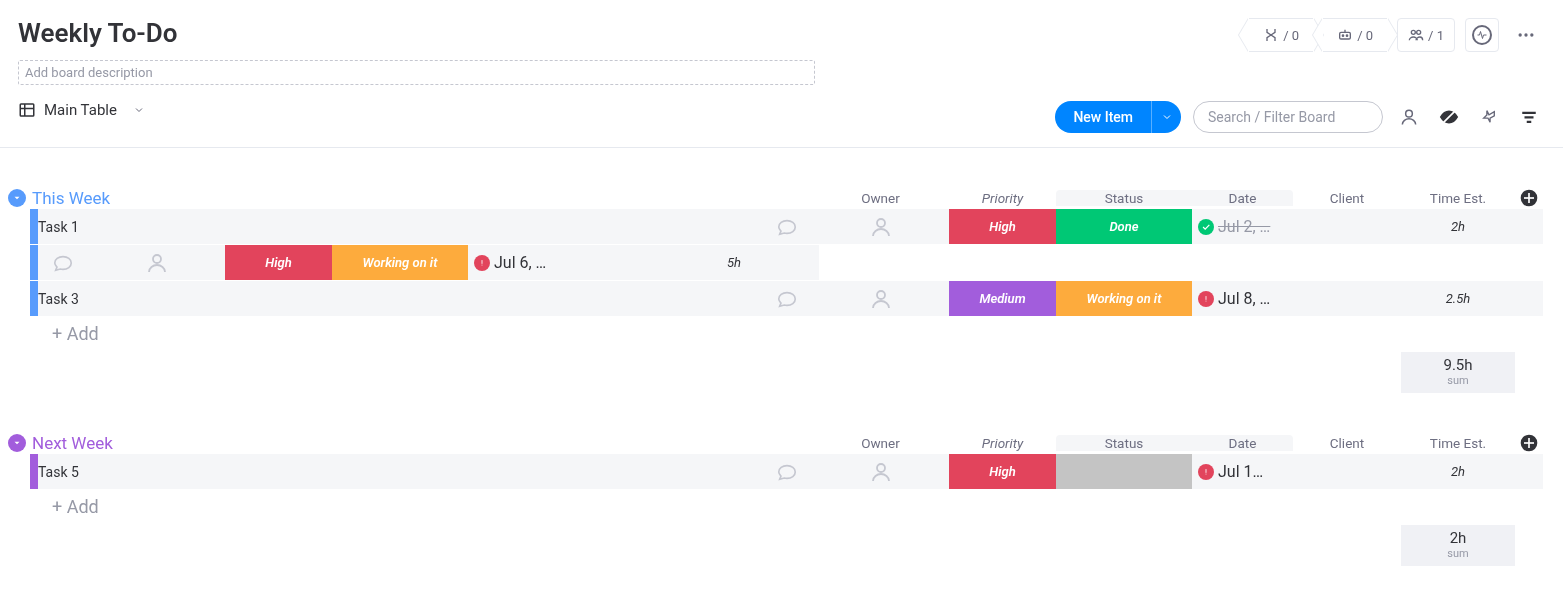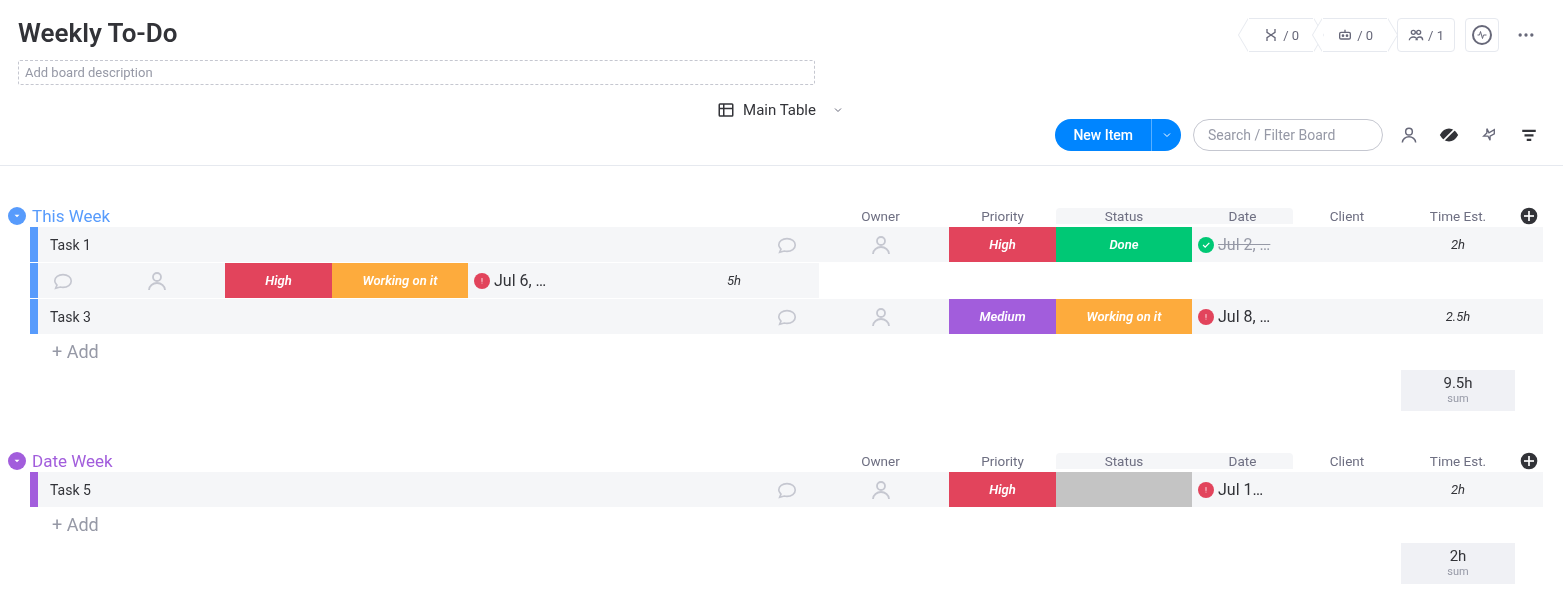--- a/index.html
+++ b/index.html
@@ -15,21 +15,21 @@
   .hex-inner::before, .hex-inner::after { content:""; position:absolute; width:0; height:0; border-top:17px solid transparent; border-bottom:17px solid transparent; }
   .hex-inner::before { left:-10px; border-right:10px solid #fff; filter: drop-shadow(-1px 0 0 #e6e9ef); }
   .hex-inner::after  { right:-10px; border-left:10px solid #fff; filter: drop-shadow(1px 0 0 #e6e9ef); }
   .pulse-icon { width: 20px; height: 20px; border: 2px solid #676879; border-radius: 50%; display:flex; align-items:center; justify-content:center; }
   .pulse-icon svg { width:12px; height:12px; }
   .dots-btn { width: 34px; height: 34px; display:flex; align-items:center; justify-content:center; color:#676879; cursor:pointer; }
 
   .desc { margin: 8px 20px 0 18px; width: 797px; border: 1px dashed #c5c7d0; padding: 4px 6px; font-size: 13px; color: #9699a6; border-radius: 2px; }
 
   
-  .toolbar { display:flex; align-items:center; padding: 16px 20px 14px 18px; border-bottom: 1px solid #e6e9ef; flex-direction: column; }
+  .toolbar { display:flex; align-items:flex-start; padding: 16px 20px 14px 18px; border-bottom: 1px solid #e6e9ef; }
   .view-select { display:flex; align-items:center; gap: 8px; font-size: 15px; color:#323338; cursor:pointer; }
   .toolbar-right { margin-left: auto; display:flex; align-items:center; gap: 12px; }
   .new-item-btn { display:flex; align-items:stretch; height: 32px; border-radius: 20px; overflow:hidden; background:#0085ff; color:#fff; font-size:14px; font-weight:500; }
   .new-item-main { padding: 0 18px; display:flex; align-items:center; }
   .new-item-caret { width: 30px; display:flex; align-items:center; justify-content:center; border-left: 1px solid rgba(255,255,255,.35); }
   .search-box { width: 190px; height: 32px; border: 1px solid #c5c7d0; border-radius: 20px; display:flex; align-items:center; padding: 0 14px; font-size:14px; color:#9699a6; }
   .tool-icon { width: 28px; height: 28px; display:flex; align-items:center; justify-content:center; color:#676879; cursor:pointer; }
 
   
   .group { margin-top: 40px; padding: 0 20px 0 8px; }
@@ -37,34 +37,34 @@
   .group-toggle { width:18px; height:18px; border-radius:50%; display:flex; align-items:center; justify-content:center; margin-right:6px; }
   .group-title { font-size: 17px; font-weight: 400; }
   .group-this .group-toggle { background:#579bfc; color:#fff; }
   .group-this .group-title { color:#579bfc; }
   .group-next .group-toggle { background:#a25ddc; color:#fff; }
   .group-next .group-title { color:#a25ddc; }
 
   .col-headers { margin-left:auto; display:flex; align-items:center; }
   .col { text-align:center; font-size:13.5px; color:#6e6f82; }
   .col-owner { width:137px; }
-  .col-priority { width:107px; }
+  .col-priority { width:107px;font-style:italic; }
   .col-statusdate { width:237px; background:#f5f6f8; border-radius:4px 4px 0 0; display:flex; }
   .col-status { width:136px; }
   .col-date { width:101px; }
   .col-client { width:108px; }
   .col-time { width:114px; }
   .col-add { width:28px; display:flex; align-items:center; justify-content:center; }
 
   .rows { margin-left: 22px; }
   .row { display:flex; align-items:stretch; height:36px; border-top:1px solid #fff; }
   .row-strip { width:8px; }
   .group-this .row-strip { background:#579bfc; }
   .group-next .row-strip { background:#a25ddc; }
-  .row-name { flex:1; font-size:14px; color:#323338; display:flex; align-items:center; padding-left:12px; background:#f5f6f8; }
+  .row-name { flex:1; font-size:14px; color:#323338; display:flex; align-items:center; padding-left:0; background:#f5f6f8; }
   .row-chat { width:50px; background:#f5f6f8; display:flex; align-items:center; justify-content:center; color:#c5c7d0; }
   .cell { display:flex; align-items:center; justify-content:center; font-size:13px;font-style:italic; }
   .cell-owner  { width:137px; background:#f5f6f8; color:#c5c7d0; }
   .cell-priority { width:107px; color:#fff; font-weight:600; }
   .cell-status { width:136px; color:#fff; font-weight:600; }
   .cell-date-wrap { width:101px; background:#f5f6f8; display:flex; align-items:center; padding-left:6px; gap:4px; color:#323338; }
   .cell-client { width:108px; background:#f5f6f8; }
   .cell-time { width:114px; background:#f5f6f8; color:#323338; }
   .cell-end { width:28px; background:#f5f6f8; }
   .dot-icon { width:16px; height:16px; border-radius:50%; display:flex; align-items:center; justify-content:center; color:#fff; font-size:10px; flex-shrink:0;}
@@ -364,21 +364,21 @@
   </div>
   <div class="group group-next">
     <div class="group-header">
       <div class="group-toggle">
           <span>
             <svg viewBox="0 0 24 24" width="10" height="10" fill="#fff">
               <path d="M6 9l6 6 6-6z"></path>
             </svg>
           </span>
         </div>
-      <div class="group-title">Date Week</div>
+      <div class="group-title">Next Week</div>
       <div class="col-headers">
         <div class="col col-owner">Owner</div>
         <div class="col col-priority">Priority</div>
         <div class="col-statusdate">
           <div class="col col-status">Status</div>
           <div class="col col-date">Date</div>
         </div>
         <div class="col col-client">Client</div>
         <div class="col col-time">Time Est.</div>
         <div class="col col-add">

